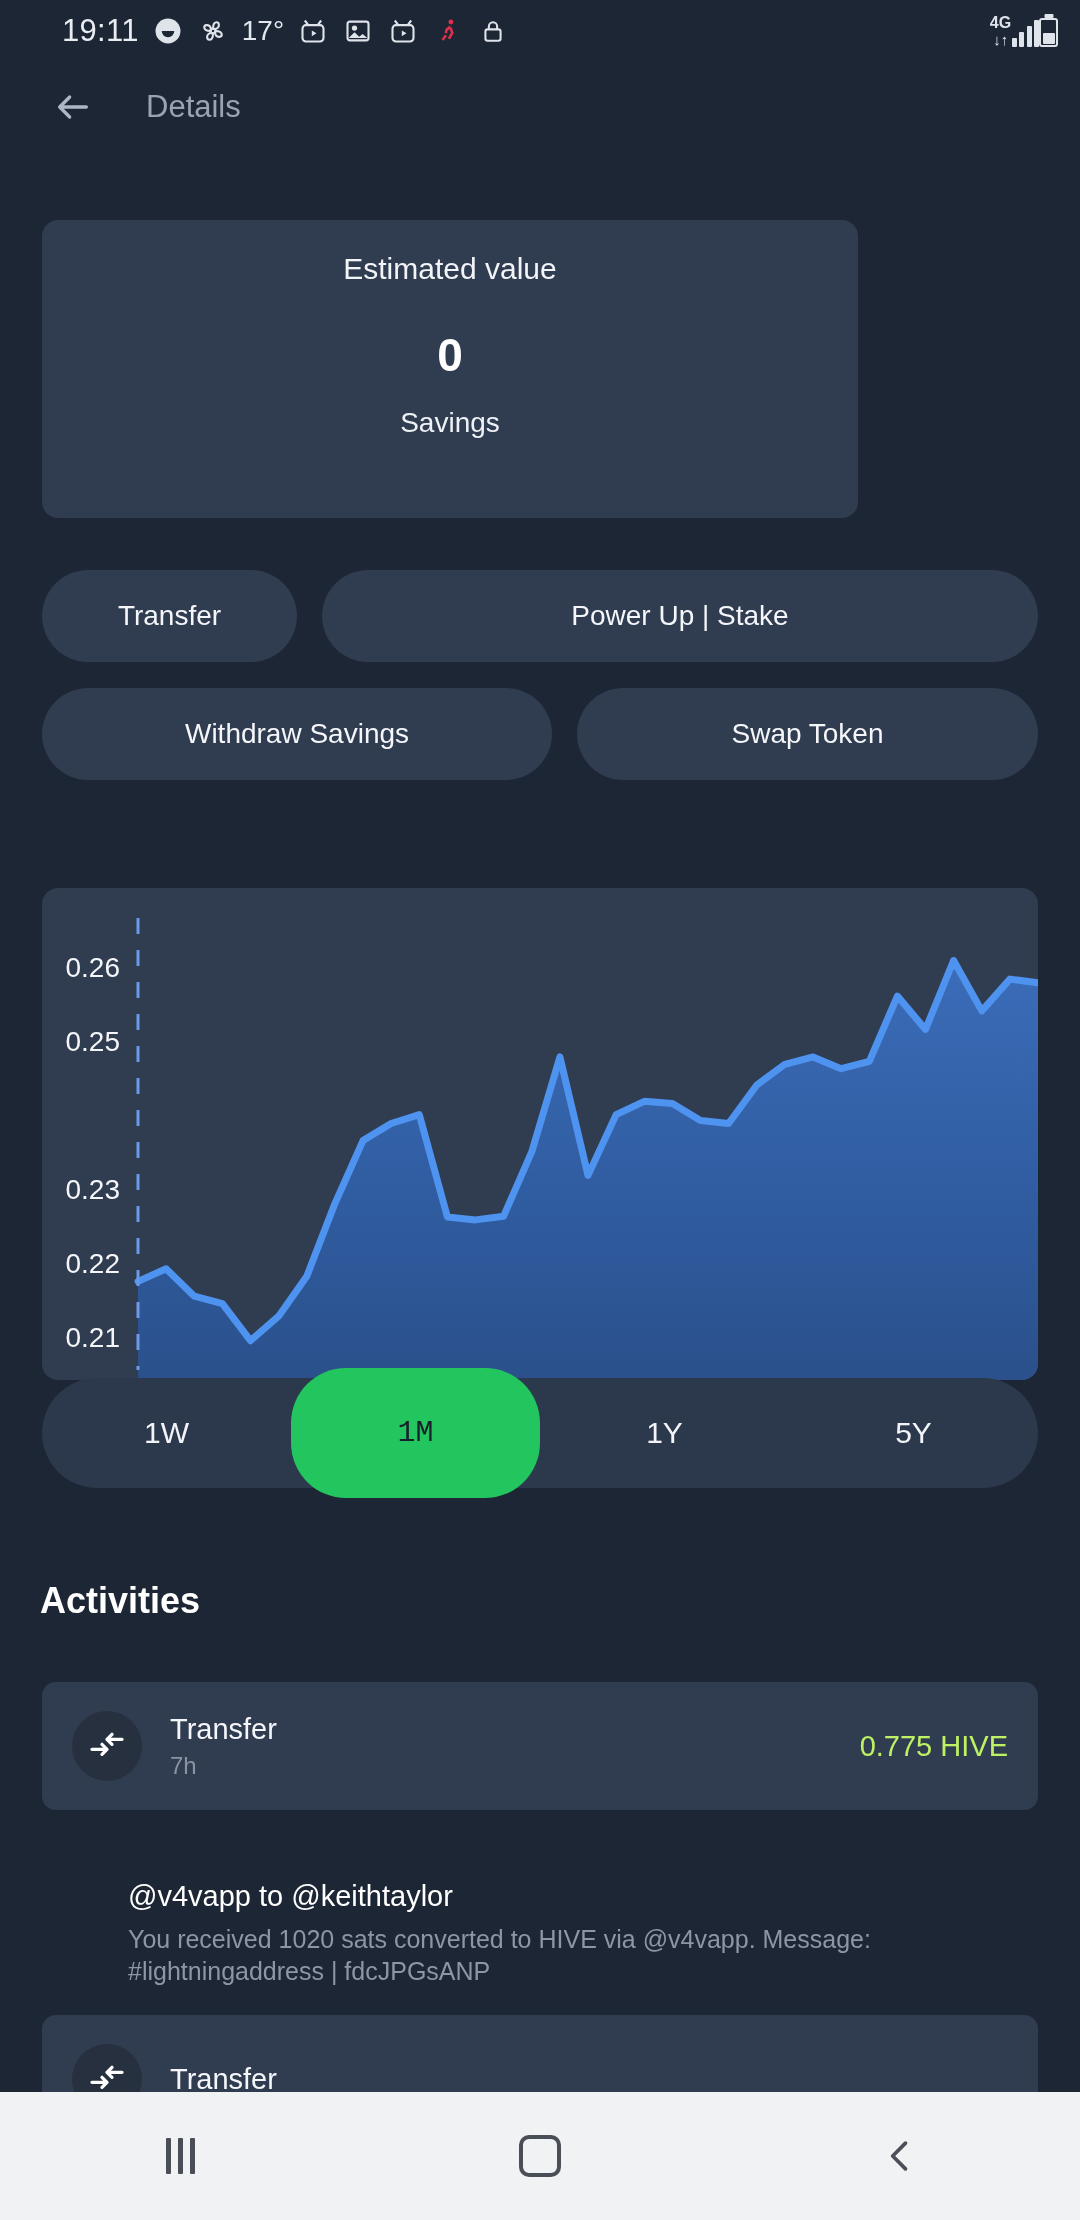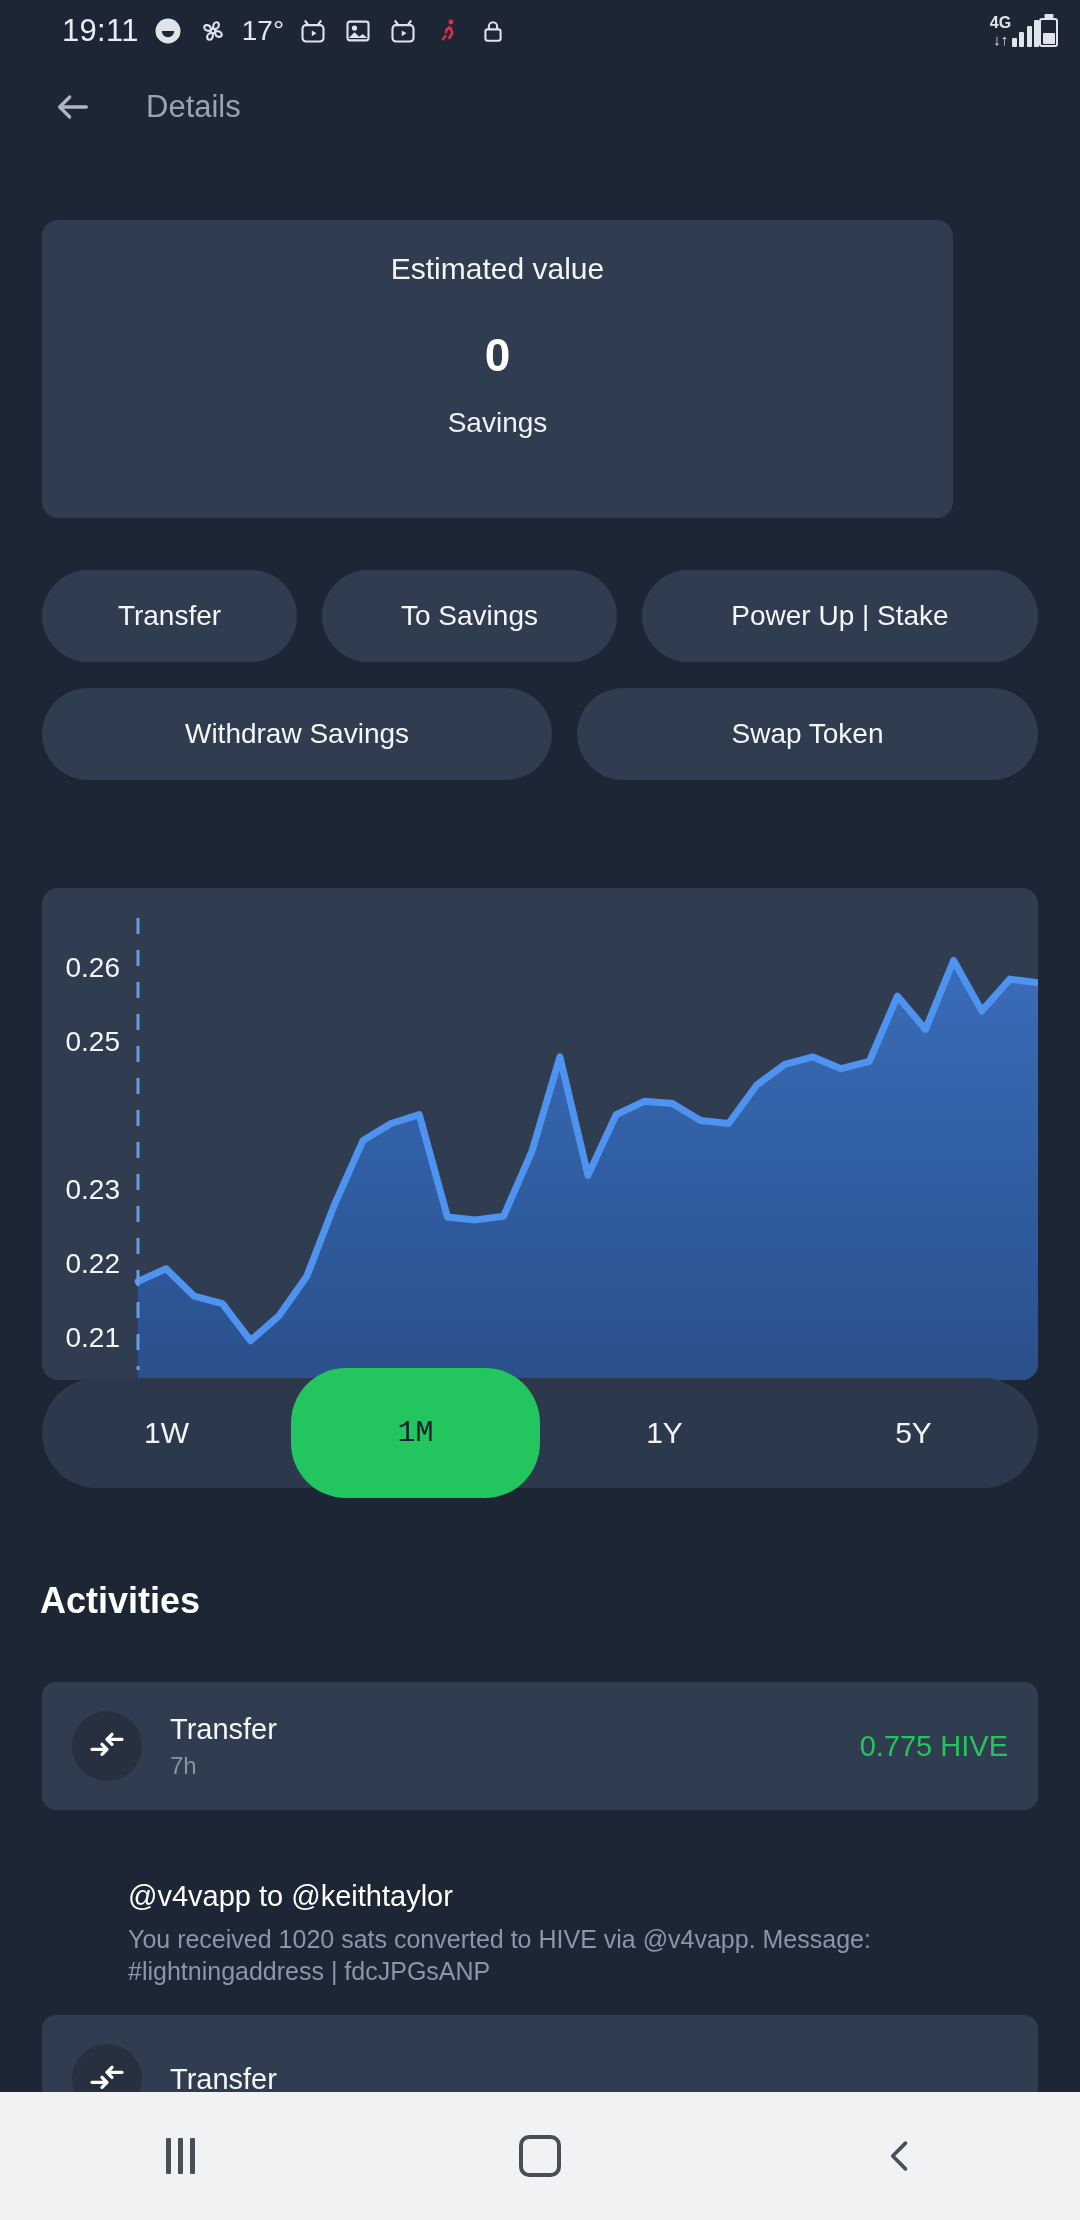--- a/index.html
+++ b/index.html
@@ -34,21 +34,21 @@
   .batt:before{content:"";position:absolute;top:-6px;left:50%;transform:translateX(-50%);width:9px;height:4px;background:#dfe3ea;border-radius:1px;}
   .batt span{ display:block; width:100%; height:48%; background:#dfe3ea; border-radius:1px;}
 
   
   .header{ position:absolute; top:62px; left:0; width:1080px; height:90px; display:flex; align-items:center; padding-left:46px; }
   .back-btn{ width:54px; height:54px; display:flex; align-items:center; justify-content:center; color:#aeb6c4; }
   .page-title{ font-size:31px; color:#9aa3b2; margin-left:46px; font-weight:400;}
 
   
   .est-card{
-    position:absolute; left:42px; top:220px; width:911px; height:298px;
+    position:absolute; left:42px; top:220px; width:816px; height:298px;
     background:#303c4f; border-radius:16px;
     display:flex; flex-direction:column; align-items:center; padding-top:32px;
   }
   .est-label{ font-size:30px; color:#f2f4f8; font-weight:400;}
   .est-value{ font-size:46px; font-weight:700; margin-top:42px; color:#ffffff;}
   .est-sub{ font-size:28px; color:#eef1f6; margin-top:25px; font-weight:400;}
 
   
   .actions{ position:absolute; left:42px; top:570px; width:996px; }
   .act-row{ display:flex; gap:25px; margin-bottom:26px; }
@@ -89,21 +89,21 @@
     position:absolute; left:42px; top:1682px; width:996px; height:128px;
     background:#303c4f; border-radius:14px; display:flex; align-items:center; padding:0 30px;
   }
   .act-icon{
     width:70px; height:70px; border-radius:50%; background:#26303f;
     display:flex; align-items:center; justify-content:center; flex:0 0 70px;
   }
   .act-text{ margin-left:28px; display:flex; flex-direction:column; }
   .act-type{ font-size:29px; color:#f4f6fa; }
   .act-time{ font-size:24px; color:#8a93a3; margin-top:6px;}
-  .act-amount{ margin-left:auto; font-size:29px; color:#22c55e; }
+  .act-amount{ margin-left:auto; font-size:29px; color:#bef264; }
 
   .memo{ position:absolute; left:128px; top:1880px; width:800px;}
   .memo-head{ font-size:29px; color:#ffffff; }
   .memo-body{ font-size:25px; color:#8d96a6; line-height:1.28; margin-top:10px;}
 
   .act-card2{
     position:absolute; left:42px; top:2015px; width:996px; height:128px;
     background:#303c4f; border-radius:14px; display:flex; align-items:center; padding:0 30px; overflow:hidden;
   }
 
@@ -202,21 +202,20 @@
 
 <div class="est-card">
   <div class="est-label">Estimated value</div>
   <div class="est-value">0</div>
   <div class="est-sub">Savings</div>
 </div>
 
 <div class="actions">
   <div class="act-row">
     <div class="act-btn act-transfer">Transfer</div>
-    <div class="act-btn act-tosavings">To Savings</div>
     <div class="act-btn act-powerup">Power Up | Stake</div>
   </div>
   <div class="act-row">
     <div class="act-btn act-withdraw">Withdraw Savings</div>
     <div class="act-btn act-swap">Swap Token</div>
   </div>
 </div>
 
 <div class="chart-card">
   <svg viewBox="0 0 996 492" preserveAspectRatio="none">

